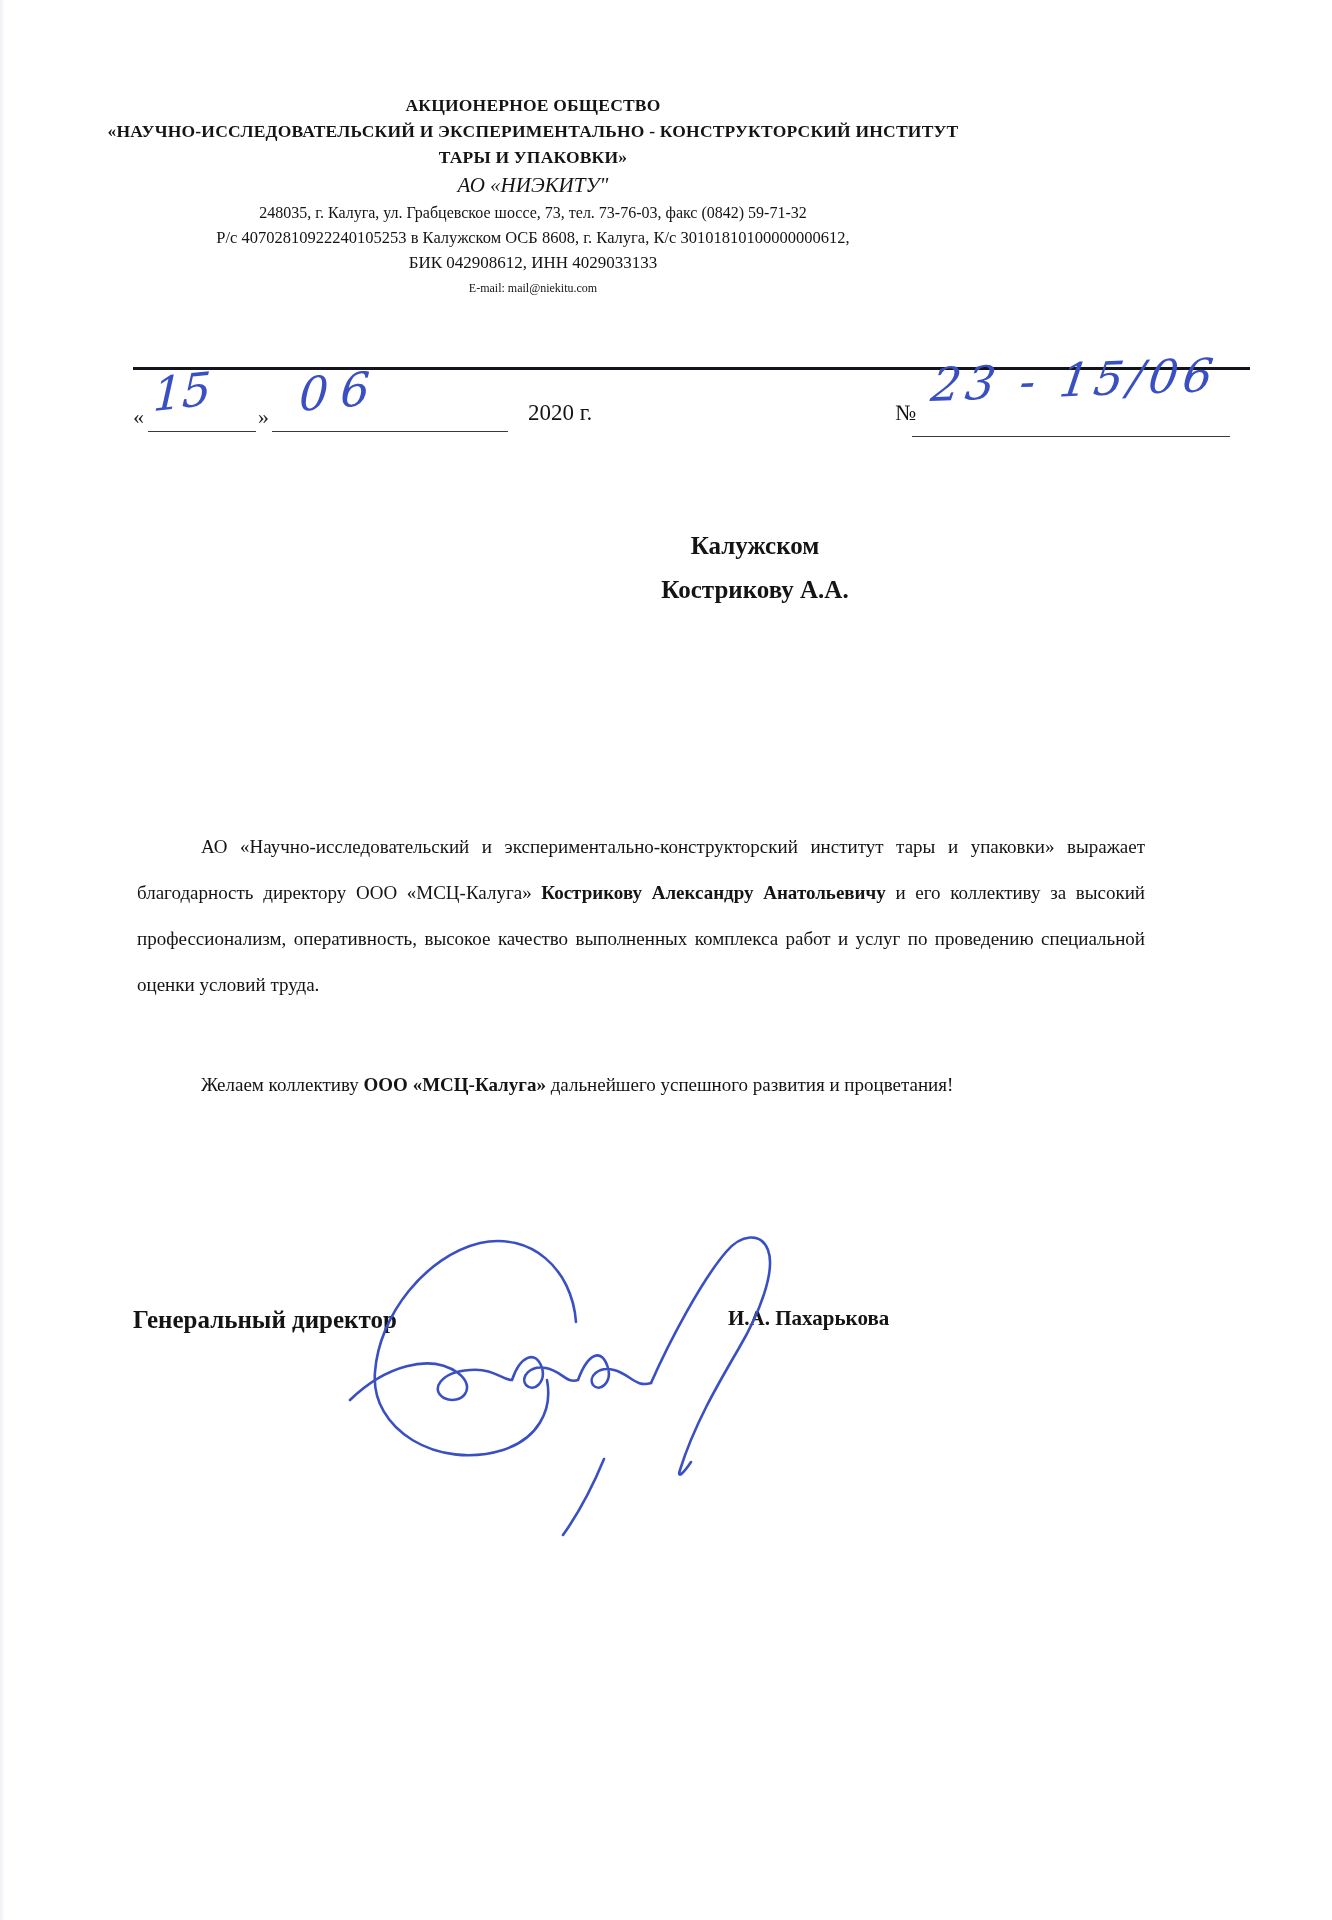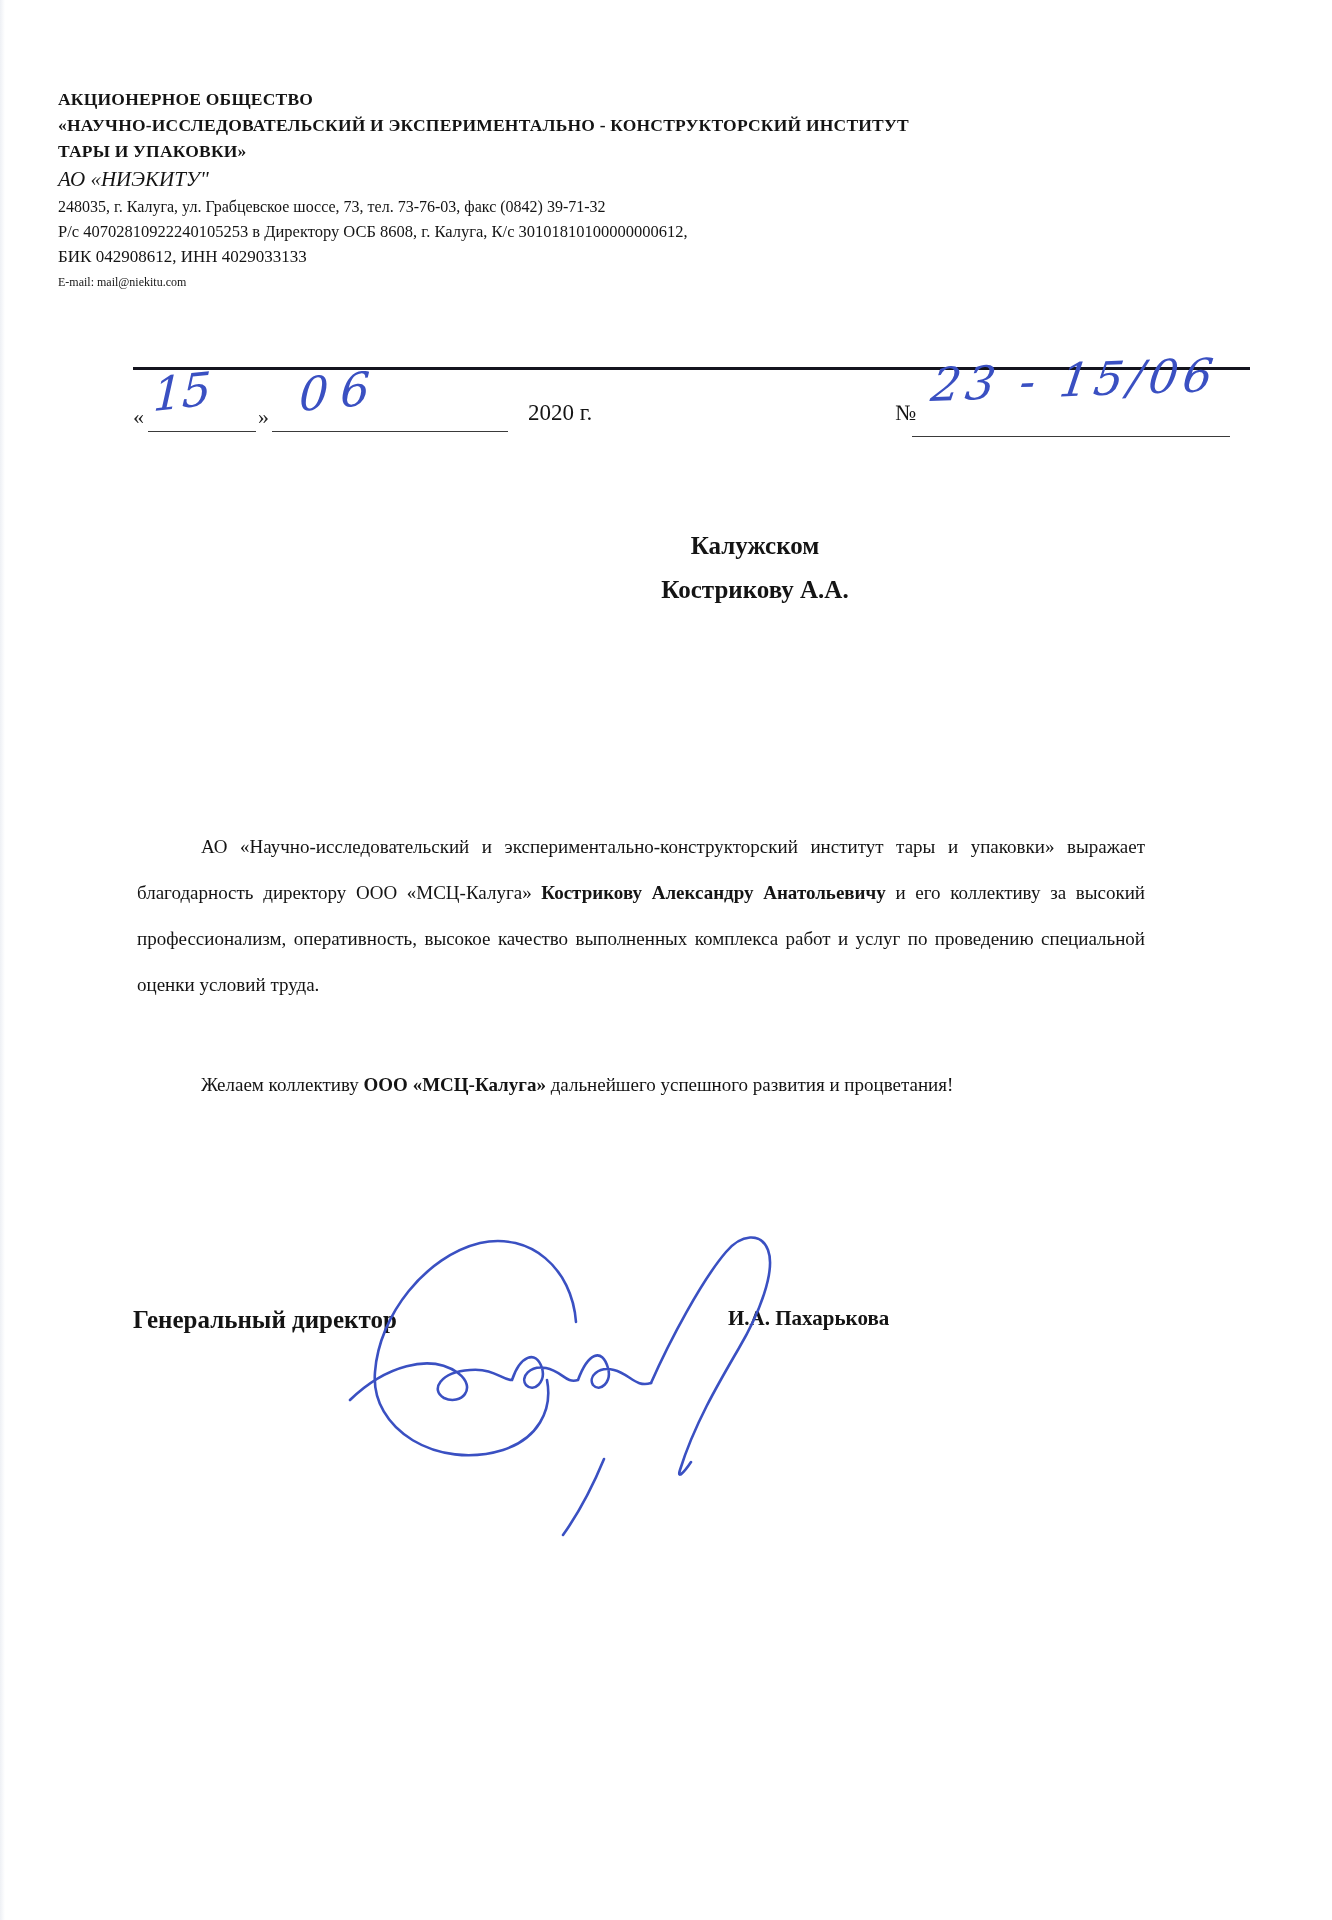--- a/index.html
+++ b/index.html
@@ -11,21 +11,22 @@
     color:#141414;
     overflow:hidden;
   }
   .scan-edge{
     position:absolute;left:0;top:0;width:5px;height:100%;
     background:linear-gradient(to right,#d9dee8,rgba(255,255,255,0));
     opacity:.45;
   }
   
   .header{
-    position:absolute;top:86px;left:58px;width:950px;
+    position:absolute;top:92px;left:58px;width:950px;
+    text-align:center;
   }
   .h-bold{font-weight:bold;font-size:17.5px;line-height:26px;letter-spacing:.2px;}
   .h-short{font-style:italic;font-size:21px;line-height:30px;}
   .h-addr{font-size:16px;line-height:25px;}
   .h-bank{font-size:16.5px;line-height:25px;}
   .h-bik{font-size:17px;line-height:25px;}
   .h-mail{font-size:12px;line-height:27px;}
   .rule{
     position:absolute;left:133px;top:367px;width:1117px;height:3px;
     background:#14141e;
@@ -70,22 +71,22 @@
 <body>
 
 <div class="sheet">
   <div class="scan-edge"></div>
 
   <div class="header">
     <div class="h-bold">АКЦИОНЕРНОЕ ОБЩЕСТВО</div>
     <div class="h-bold">«НАУЧНО-ИССЛЕДОВАТЕЛЬСКИЙ  И ЭКСПЕРИМЕНТАЛЬНО - КОНСТРУКТОРСКИЙ ИНСТИТУТ</div>
     <div class="h-bold">ТАРЫ И УПАКОВКИ»</div>
     <div class="h-short">АО «НИЭКИТУ"</div>
-    <div class="h-addr">248035, г. Калуга, ул. Грабцевское шоссе, 73,  тел. 73-76-03, факс (0842) 39-71-32</div>
-    <div class="h-bank">Р/с 40702810922240105253 в Директору ОСБ 8608, г. Калуга, К/с 30101810100000000612,</div>
+    <div class="h-addr">248035, г. Калуга, ул. Грабцевское шоссе, 73,  тел. 73-76-03, факс (0842) 59-71-32</div>
+    <div class="h-bank">Р/с 40702810922240105253 в Калужском ОСБ 8608, г. Калуга, К/с 30101810100000000612,</div>
     <div class="h-bik">БИК 042908612, ИНН 4029033133</div>
     <div class="h-mail">E-mail: mail@niekitu.com</div>
   </div>
 
   <div class="rule"></div>
 
   <span class="quote" style="left:133px;top:404px;">«</span>
   <span class="uline" style="left:148px;top:431px;width:108px;"></span>
   <span class="hand hand-day">15</span>
   <span class="quote" style="left:258px;top:404px;">»</span>

